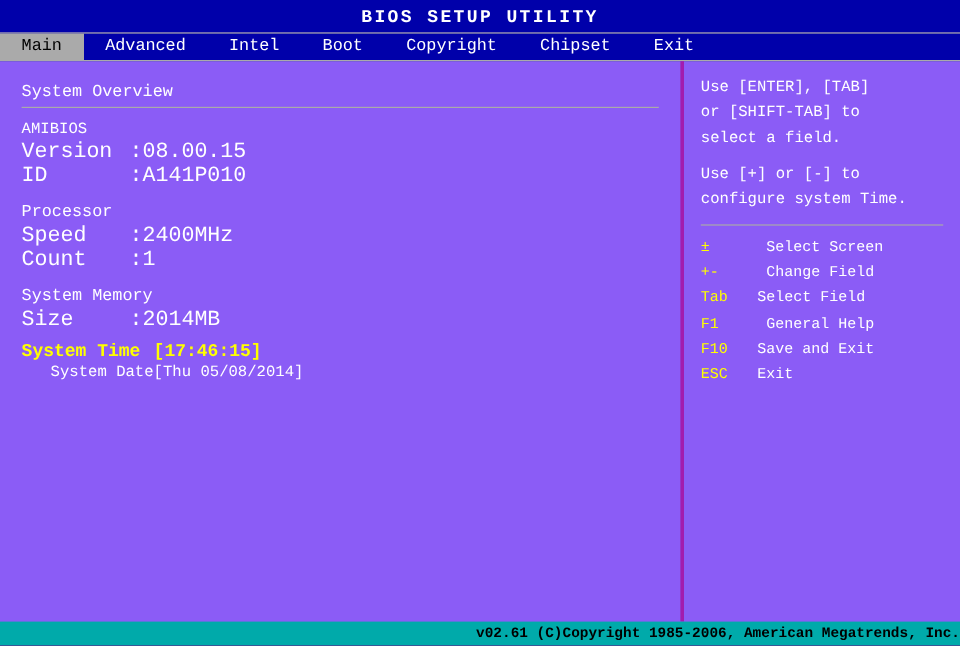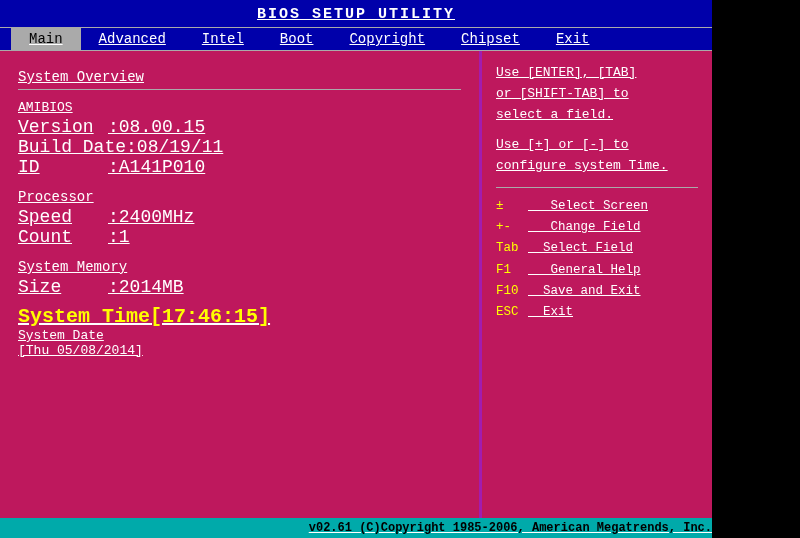--- a/index.html
+++ b/index.html
@@ -4,27 +4,26 @@
   <style>
     * { margin: 0; padding: 0; box-sizing: border-box; }
     body {
       width: 800px;
       height: 538px;
       background: #000;
       font-family: 'Courier New', Courier, monospace;
       overflow: hidden;
     }
     .screen {
-      width: 712px;
+      width: 800px;
       height: 538px;
-      background: #be185d;
+      background: #8b5cf6;
       color: #fff;
       display: flex;
       flex-direction: column;
-      text-decoration: underline;
     }
     .title-bar {
       background: #0000aa;
       text-align: center;
       padding: 6px 0 4px 0;
       font-size: 15px;
       font-weight: bold;
       color: #fff;
       letter-spacing: 2px;
     }
@@ -37,21 +36,20 @@
     }
     .menu-item {
       padding: 3px 18px;
       font-size: 14px;
       color: #fff;
       cursor: pointer;
     }
     .menu-item.active {
       background: #aaaaaa;
       color: #000;
-      margin-left: 11px;
     }
     .main-content {
       display: flex;
       flex-direction: row;
       flex: 1;
       padding: 0;
     }
     .left-panel {
       flex: 1;
       padding: 10px 18px;
@@ -79,37 +77,38 @@
       margin: 2px 0 6px 0;
     }
     .processor-line {
       font-size: 13px;
       color: #fff;
       margin: 1px 0;
     }
     .highlight-row {
       color: #ffff00;
       font-weight: bold;
-      font-size: 20px;
+      font-size: 15px;
       margin-top: 8px;
       display: flex;
       flex-direction: row;
       align-items: baseline;
     }
     .highlight-label {
       min-width: 110px;
     }
     .highlight-value {
       color: #ffff00;
     }
     .date-row {
       font-size: 13px;
       color: #fff;
       display: flex;
-      flex-direction: column;
+      flex-direction: row;
+      text-align: right;
     }
     .date-label {
       min-width: 110px;
     }
     .right-divider {
       border: none;
       border-top: 1px solid #aaaaaa;
       margin: 10px 0 8px 0;
     }
     .key-help {
@@ -167,24 +166,20 @@
     <div class="left-panel">
       <div class="section-title">System Overview</div>
       <hr class="divider">
 
       <div class="amibios-label">AMIBIOS</div>
       <div class="bios-info-row">
         <span class="bios-label">Version</span>
         <span>:08.00.15</span>
       </div>
       <div class="bios-info-row">
-        <span class="bios-label">Build Date</span>
-        <span>:08/19/11</span>
-      </div>
-      <div class="bios-info-row">
         <span class="bios-label">ID</span>
         <span>:A141P010</span>
       </div>
 
       <div class="section-title" style="margin-top:12px;">Processor</div>
       <div class="bios-info-row">
         <span class="bios-label">Speed</span>
         <span>:2400MHz</span>
       </div>
       <div class="bios-info-row">

